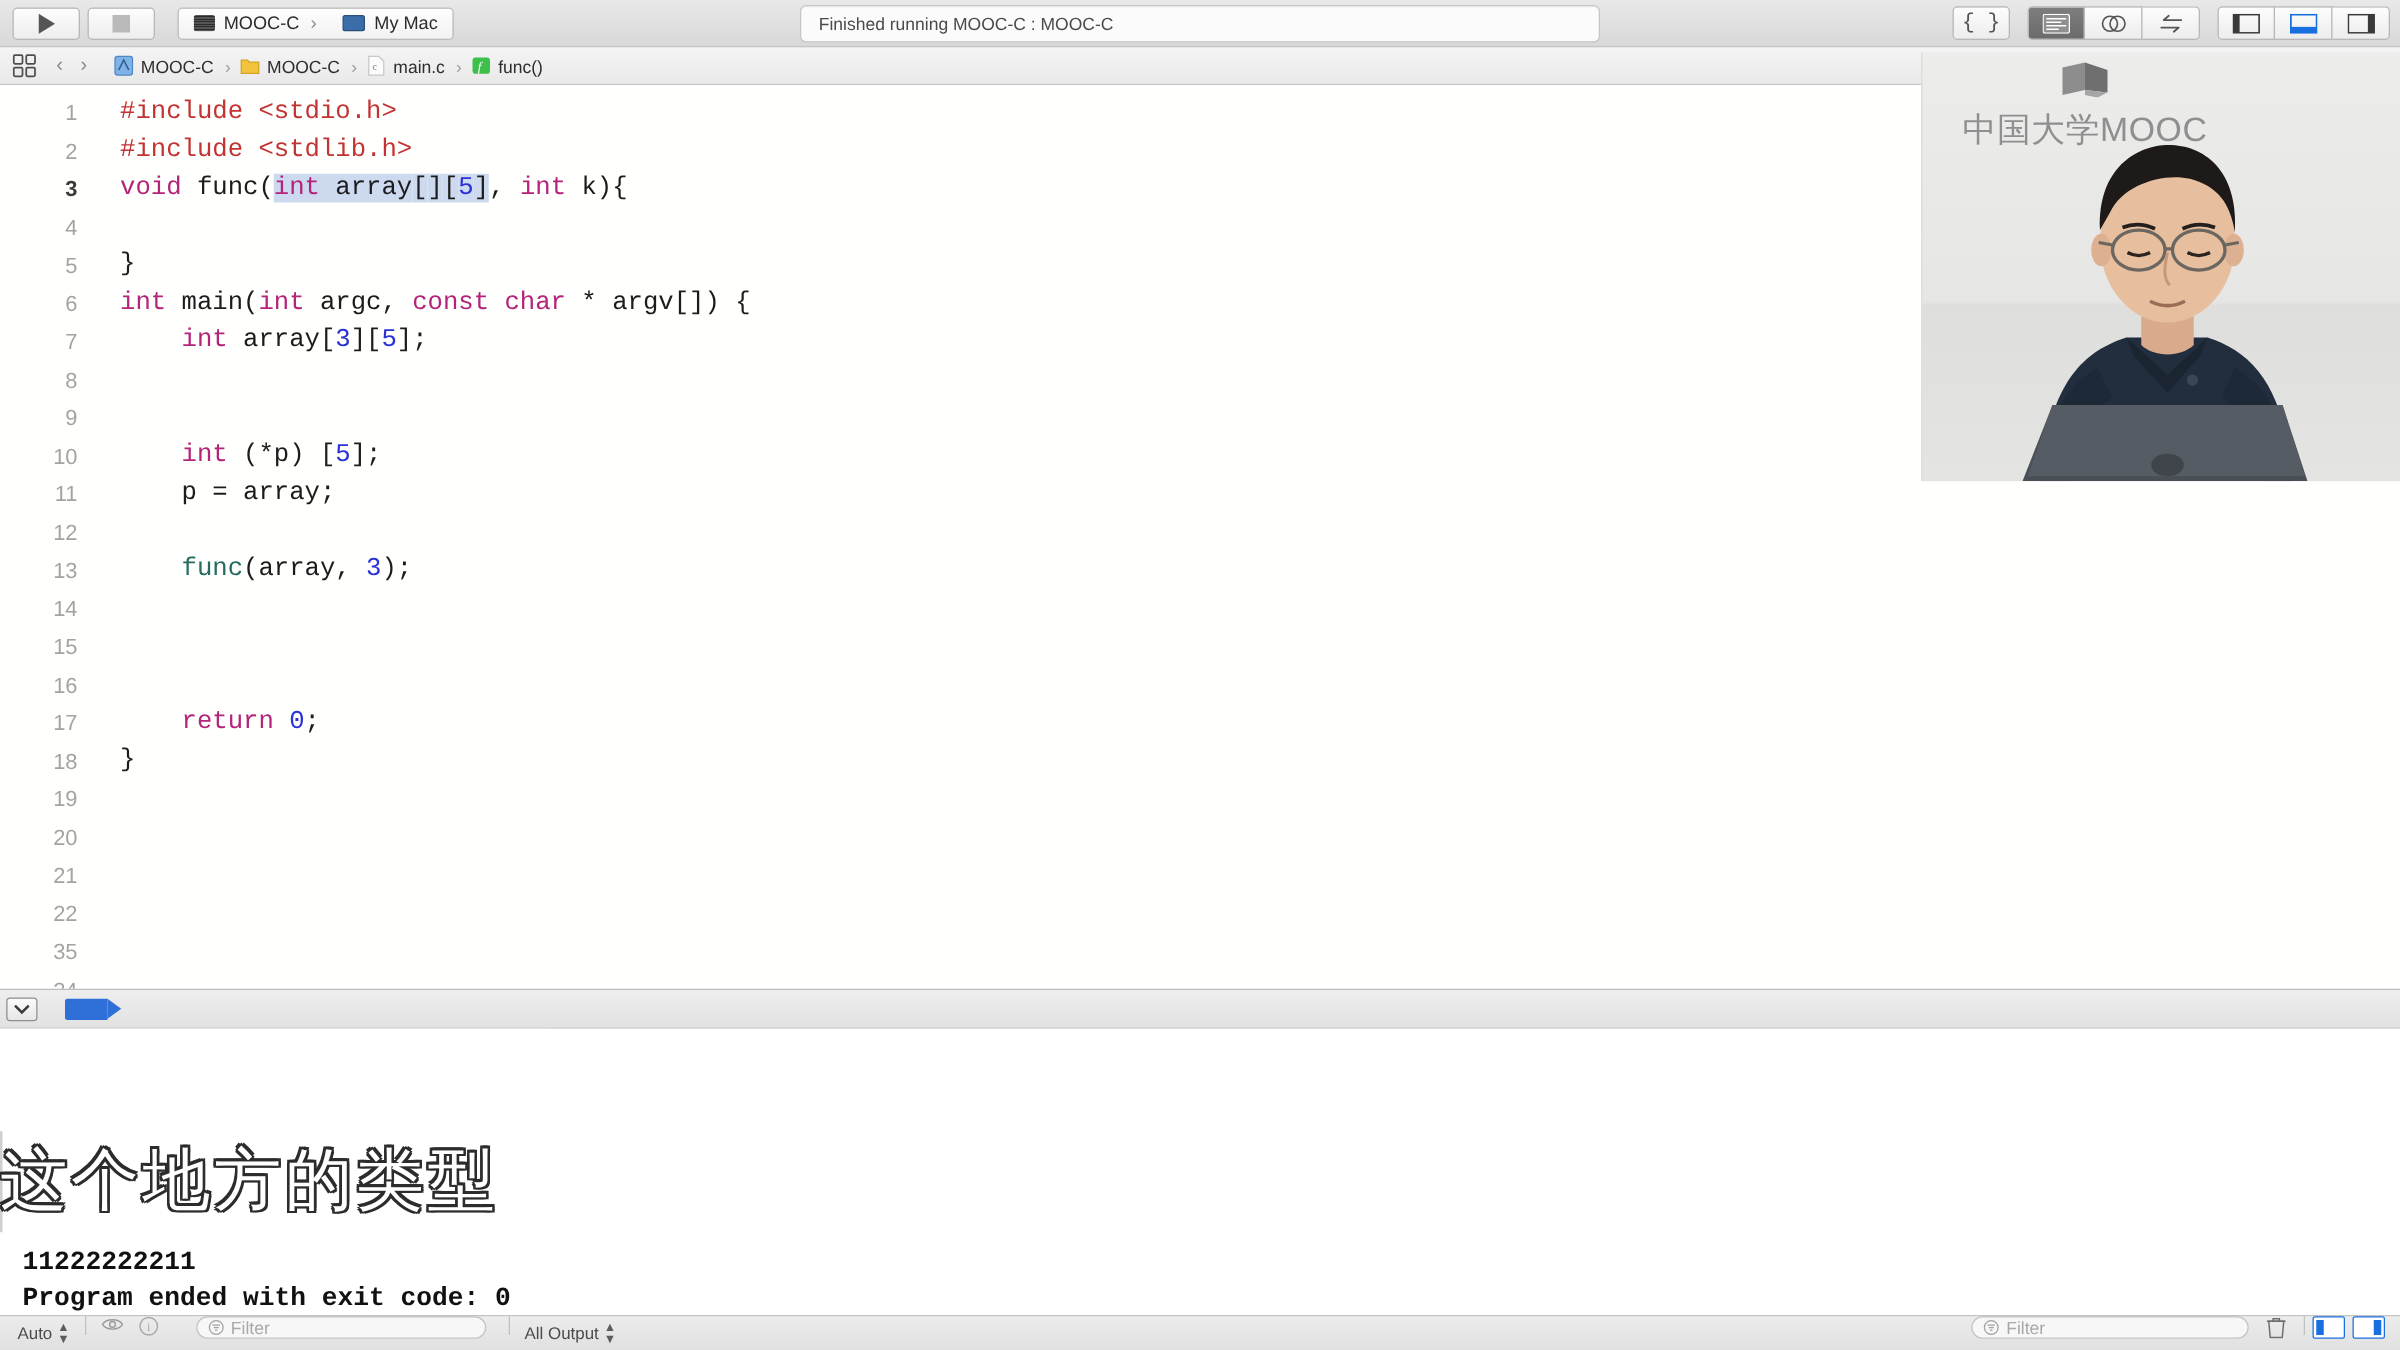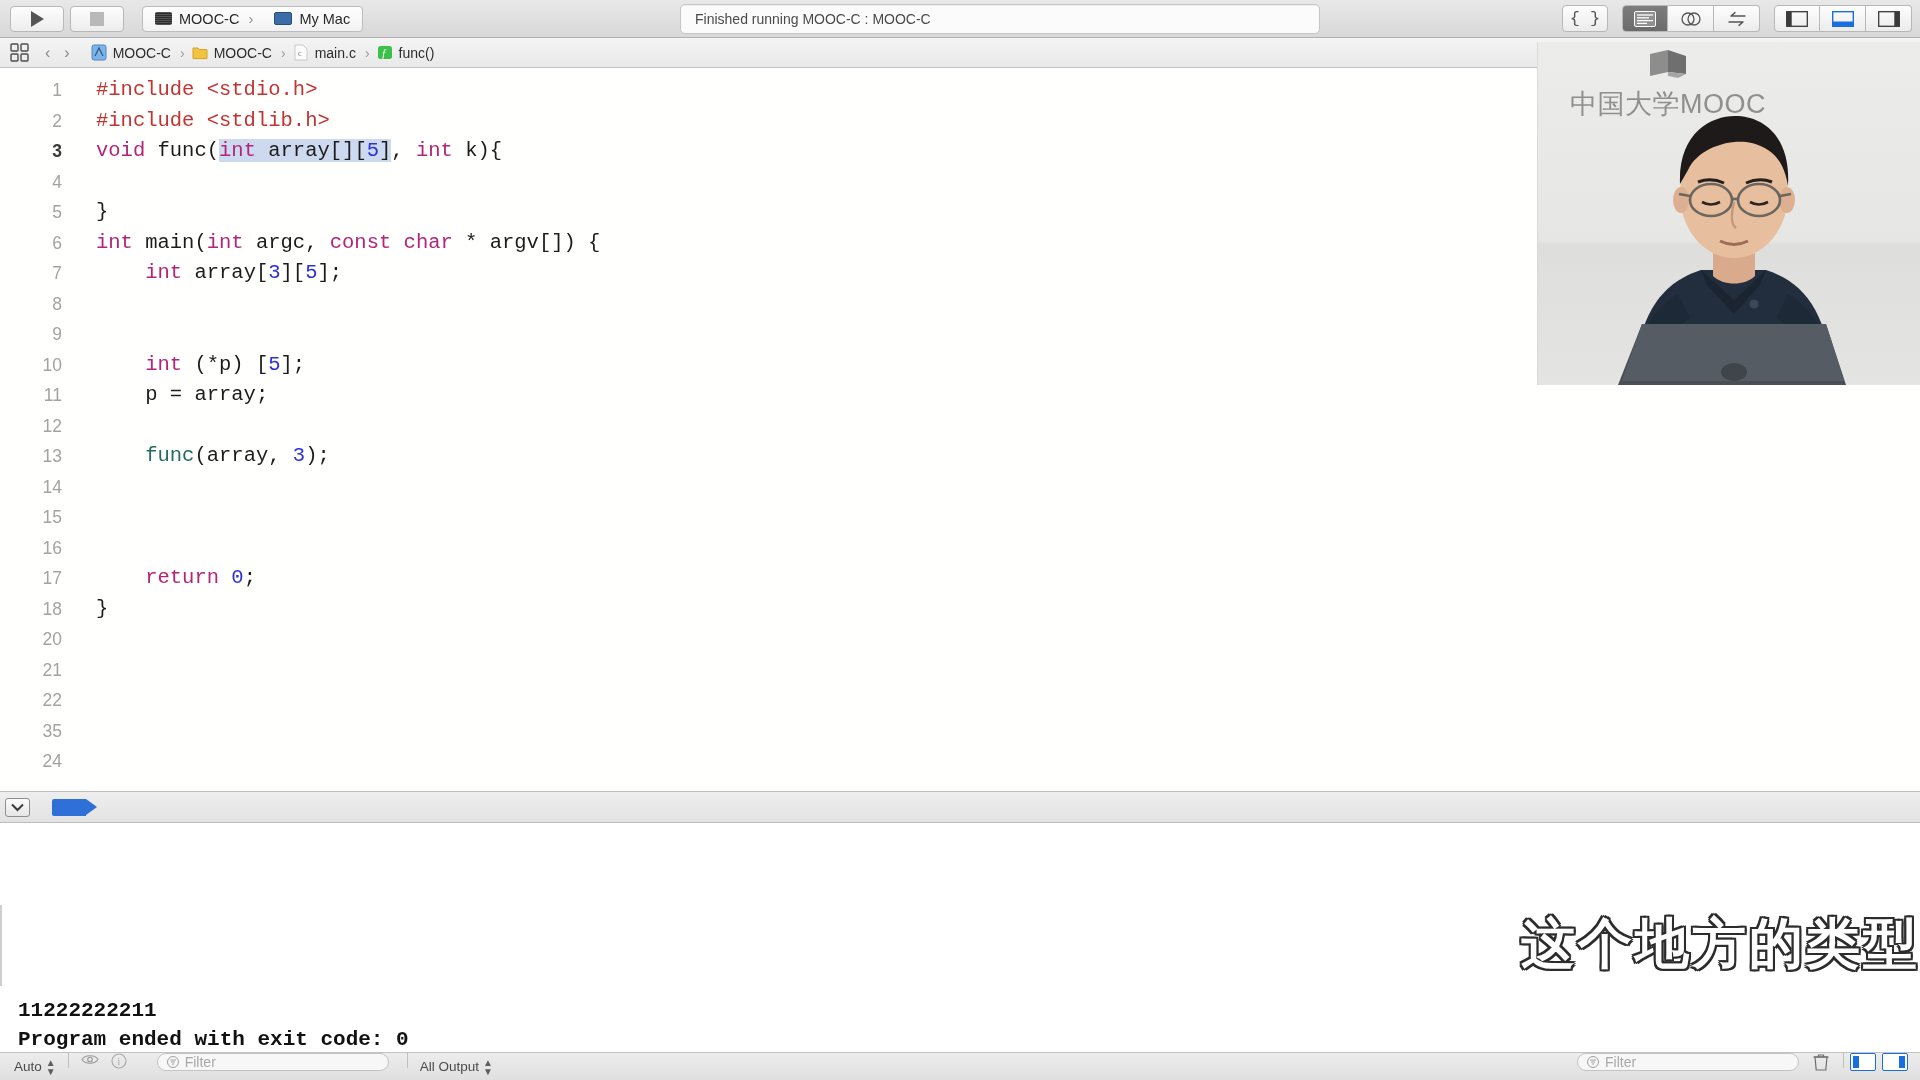--- a/index.html
+++ b/index.html
@@ -55,21 +55,20 @@
   .sep-chev { margin: 0 9px; color: #8d8d8d; font-size: 15px; }
 
   .status-bar {
     position: absolute; left: 50%; transform: translateX(-50%);
     top: 4px; width: 640px; height: 30px;
     background: #fbfbfb;
     border: 1px solid #c6c6c6; border-radius: 5px;
     display: flex; align-items: center; padding-left: 14px;
     font-size: 14px; color: #4a4a4a;
     box-shadow: inset 0 1px 1px rgba(0,0,0,0.05);
-    margin-left: 40px;
   }
 
   .tb-right {
     position: absolute; right: 8px; top: 5px;
     display: flex; align-items: center; gap: 14px;
   }
   .seg-group { display: flex; }
   .seg {
     width: 46px; height: 27px;
     background: linear-gradient(to bottom, #fdfdfd 0%, #ececec 100%);
@@ -218,22 +217,22 @@
     color: #8a8a8a;
     flex-direction: column;
   }
   .v-logo-book { width: 40px; height: 30px; }
   .v-logo-text { font-size: 27px; letter-spacing: 0.5px; color: #8f8f8f; font-weight: 500; }
   .person { position: absolute; left: 0; top: 0; width: 383px; height: 343px; }
 
   
   .subtitle {
     position: absolute; left: 0; top: 908px;
-    width: 1920px; text-align: right;
-    font-size: 54px; font-weight: bold; color: #ffffff;
+    width: 1920px; text-align: left;
+    font-size: 54px; font-weight: normal; color: #ffffff;
     letter-spacing: 3px;
     text-shadow:
       -2px -2px 0 #2c2c2c, 2px -2px 0 #2c2c2c,
       -2px  2px 0 #2c2c2c, 2px  2px 0 #2c2c2c,
        0   -2px 0 #2c2c2c, 0    2px 0 #2c2c2c,
       -2px  0   0 #2c2c2c, 2px  0   0 #2c2c2c;
   }
 </style>
 </head>
 <body>
@@ -374,20 +373,21 @@
         <div class="ln"><span class="num">9</span><span class="src"></span></div>
         <div class="ln"><span class="num">10</span><span class="src"><span>    </span><span class="kw">int</span><span> (*p) [</span><span class="num-lit">5</span><span>];</span></span></div>
         <div class="ln"><span class="num">11</span><span class="src"><span>    p = array;</span></span></div>
         <div class="ln"><span class="num">12</span><span class="src"></span></div>
         <div class="ln"><span class="num">13</span><span class="src"><span>    </span><span class="fn">func</span><span>(array, </span><span class="num-lit">3</span><span>);</span></span></div>
         <div class="ln"><span class="num">14</span><span class="src"></span></div>
         <div class="ln"><span class="num">15</span><span class="src"></span></div>
         <div class="ln"><span class="num">16</span><span class="src"></span></div>
         <div class="ln"><span class="num">17</span><span class="src"><span>    </span><span class="kw">return</span><span> </span><span class="num-lit">0</span><span>;</span></span></div>
         <div class="ln"><span class="num">18</span><span class="src"><span>}</span></span></div>
+        <div class="ln"><span class="num">19</span><span class="src"></span></div>
         <div class="ln"><span class="num">20</span><span class="src"></span></div>
         <div class="ln"><span class="num">21</span><span class="src"></span></div>
         <div class="ln"><span class="num">22</span><span class="src"></span></div>
         <div class="ln"><span class="num">35</span><span class="src"></span></div>
         <div class="ln"><span class="num">24</span><span class="src"></span></div>
       </div>
   </div>
 
   <div class="debugbar">
     <div class="collapse-btn">

